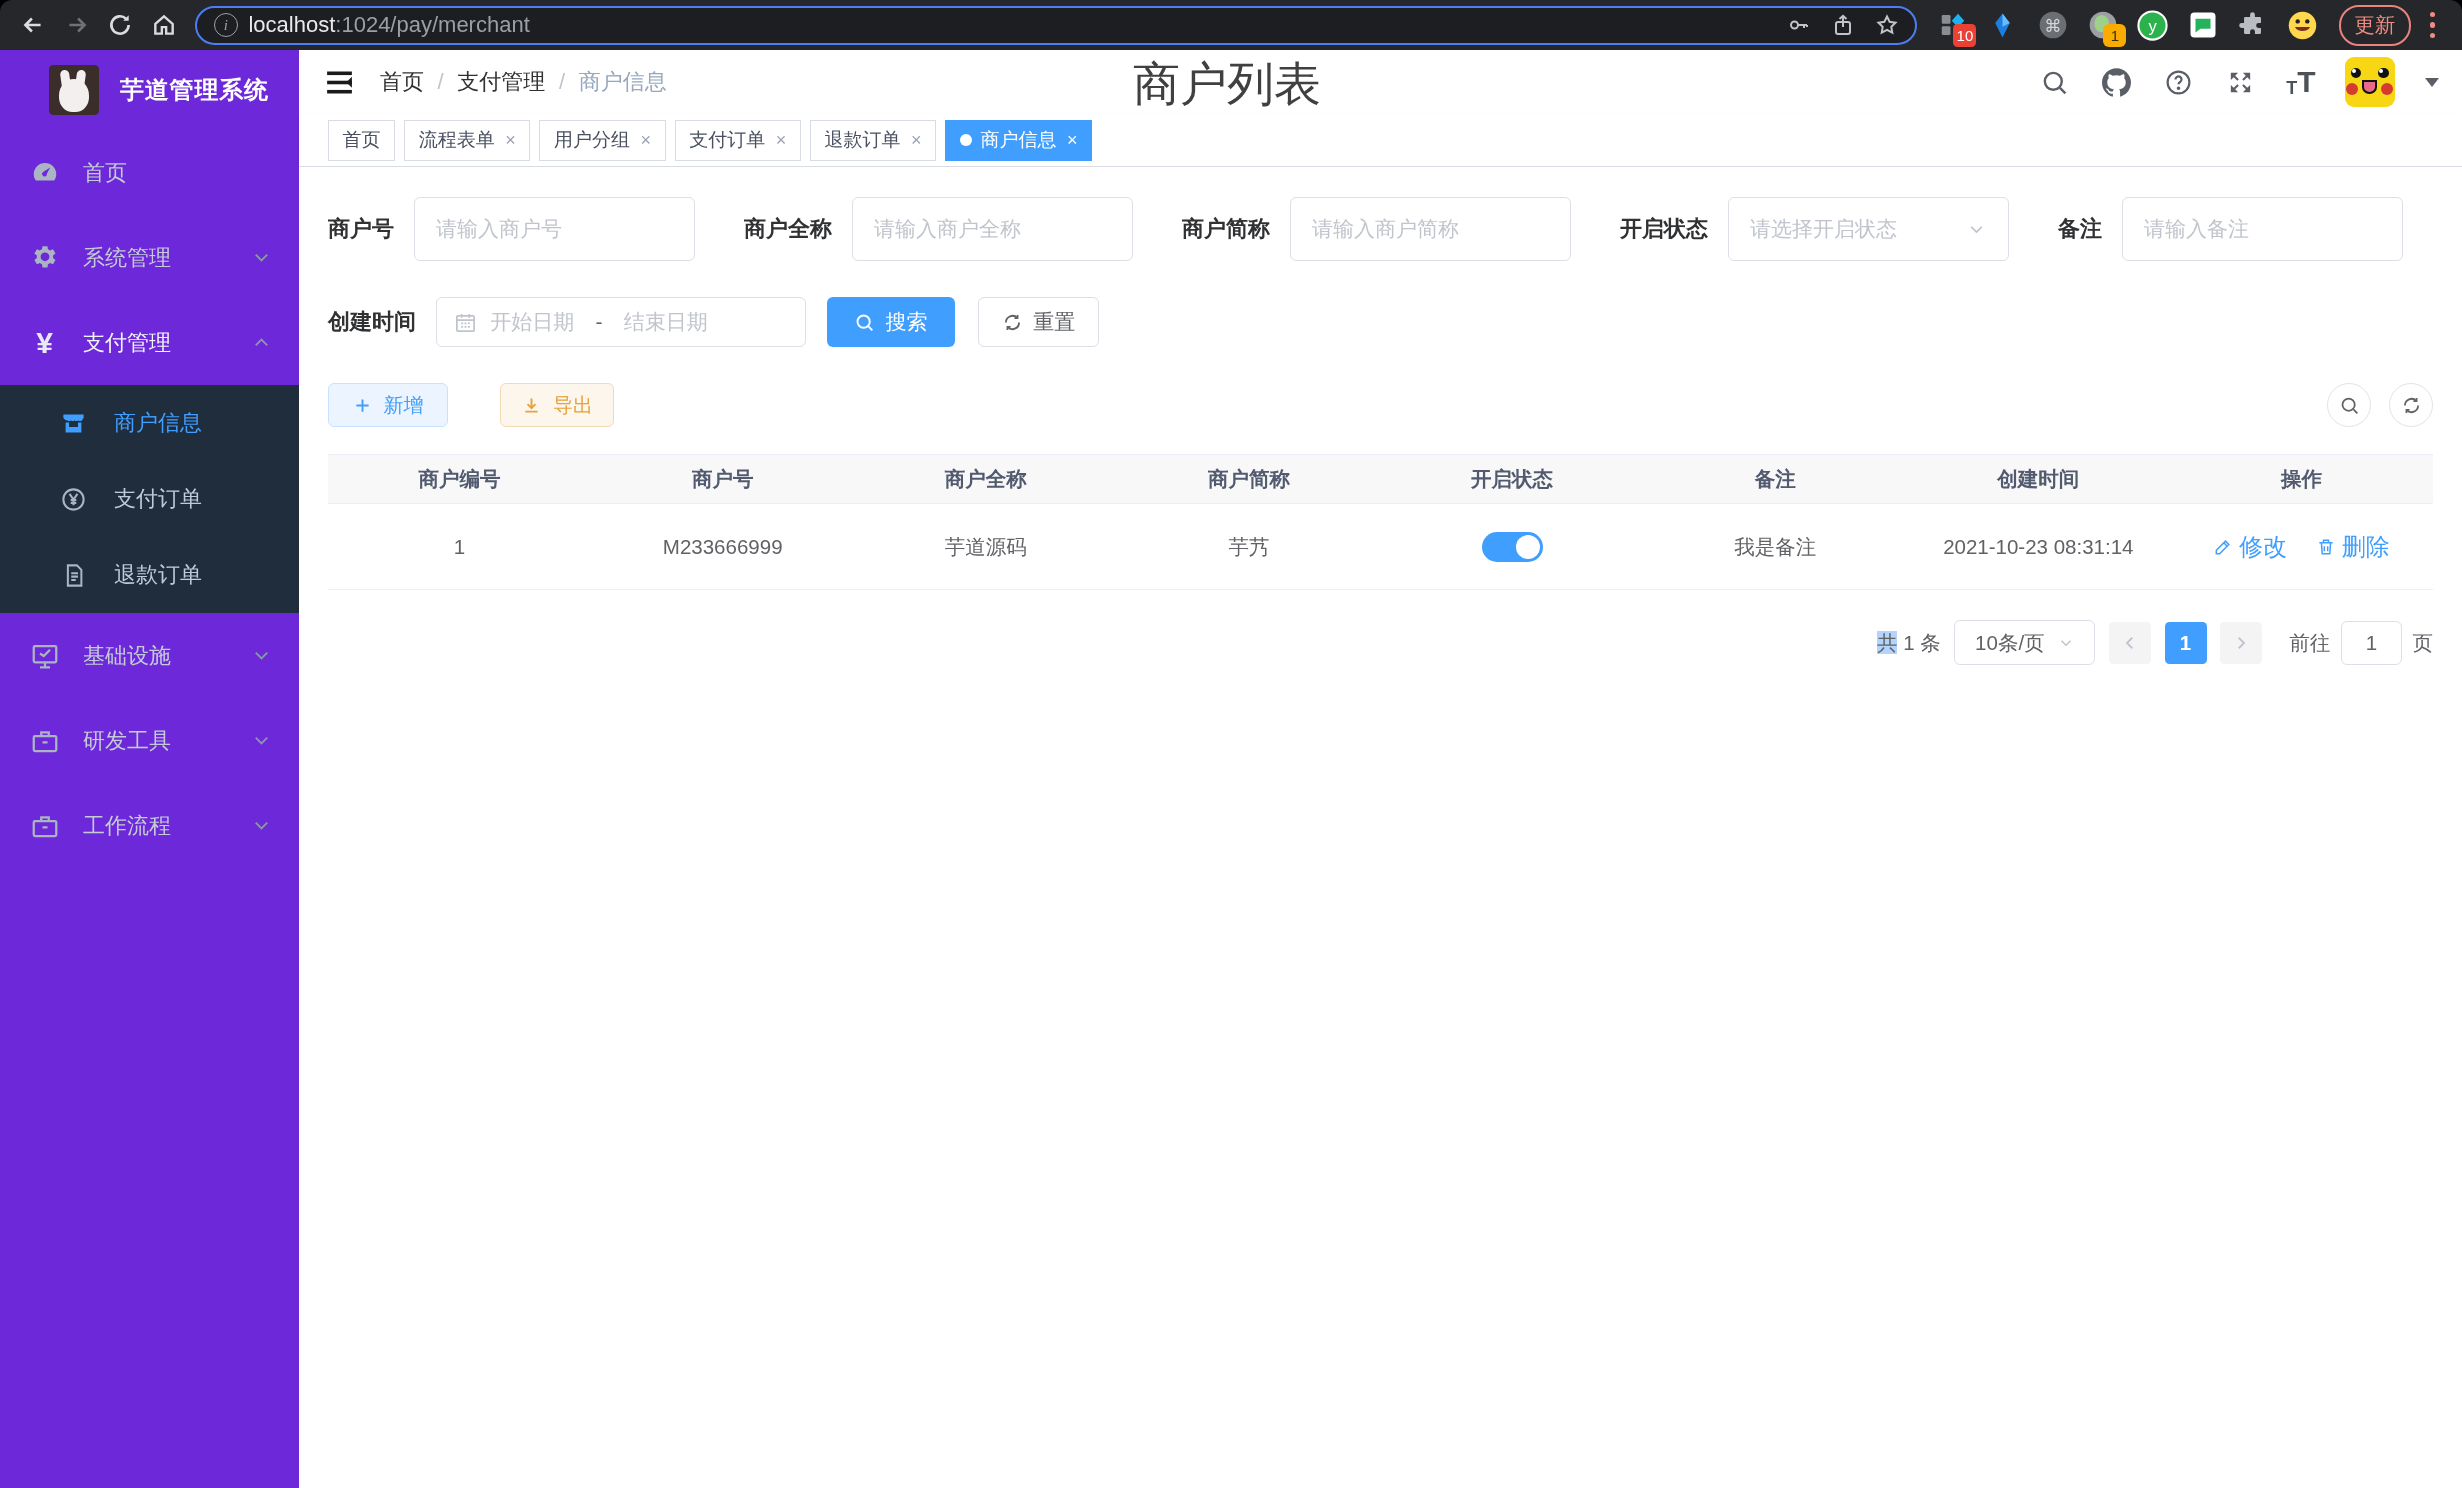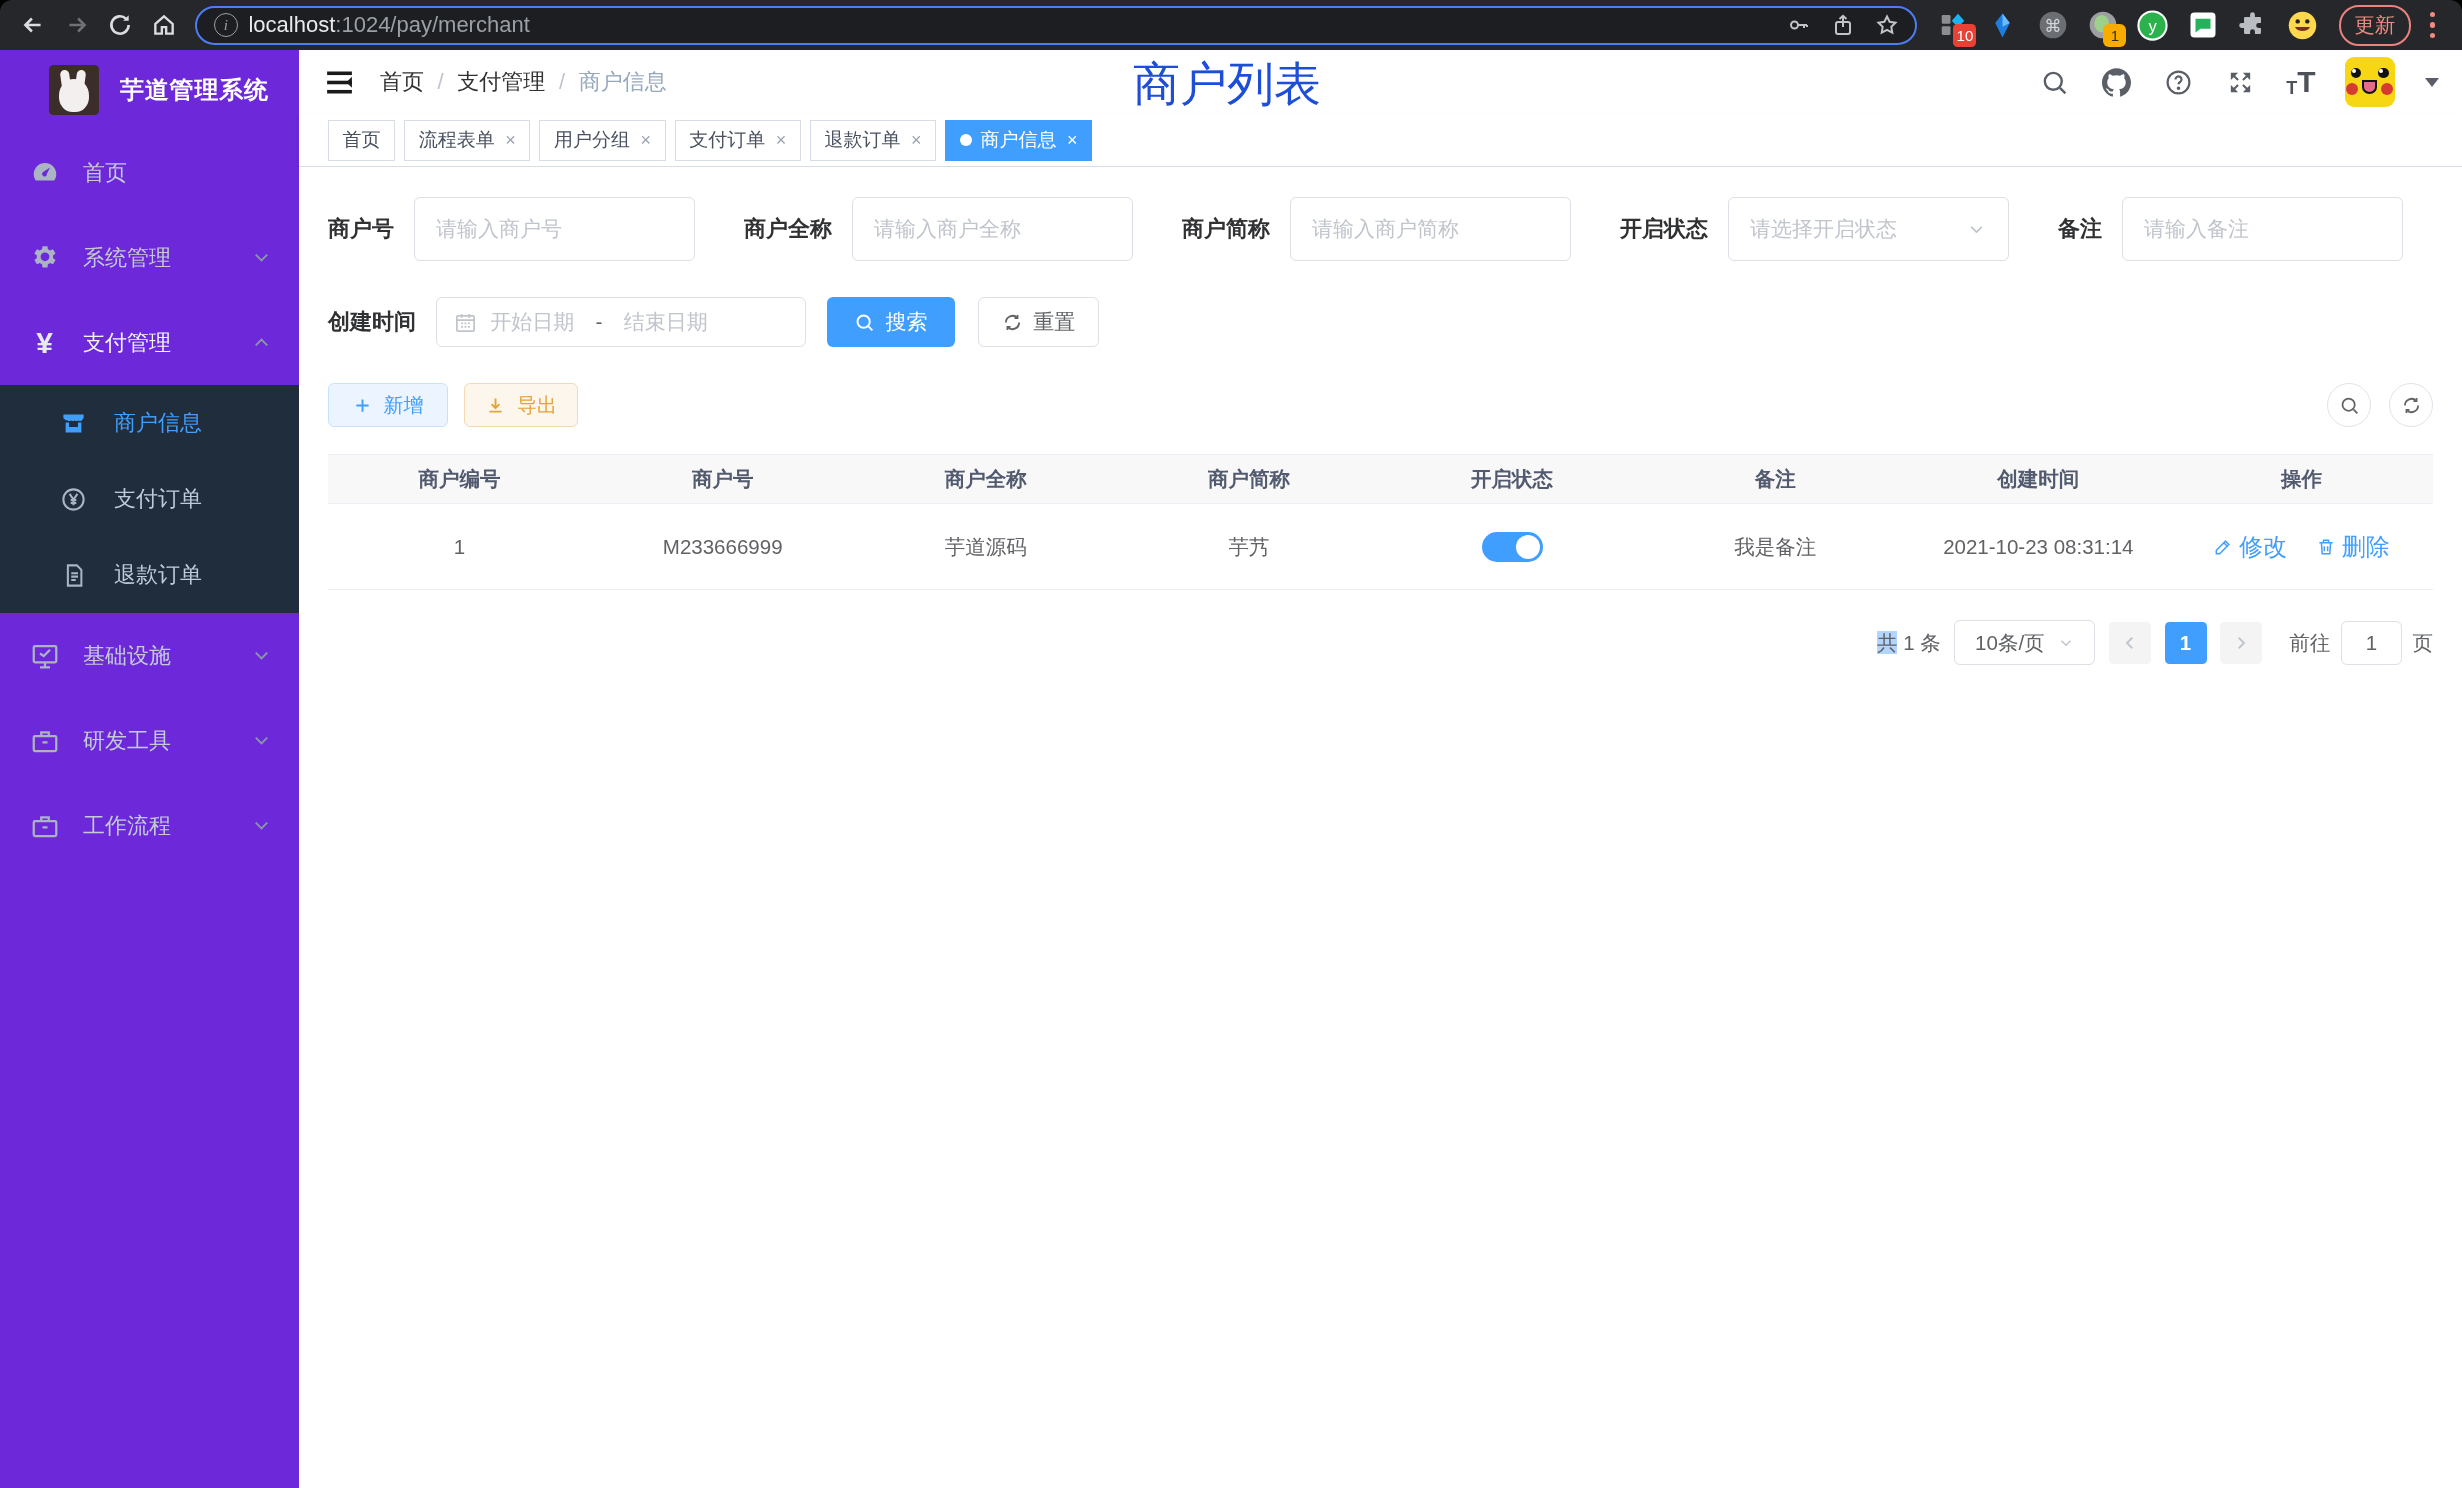--- a/index.html
+++ b/index.html
@@ -62,21 +62,21 @@
   .font-ico { font-weight:700; color:#4d5259; display:flex; align-items:flex-end; line-height:1; }
   .font-ico .small { font-size:18px; }
   .font-ico .big { font-size:30px; }
   .avatar { width:50px; height:50px; border-radius:9px; background:#f7d714; position:relative; overflow:hidden; flex:none; }
   .avatar .eye { position:absolute; width:10.6px; height:10.6px; background:#111; border-radius:50%; top:10.6px; }
   .avatar .eye:after { content:""; position:absolute; width:3.8px; height:3.8px; background:#fff; border-radius:50%; top:1.5px; left:1.5px; }
   .avatar .cheek { position:absolute; width:12px; height:12px; background:#d63b31; border-radius:50%; top:26px; }
   .avatar .mouth { position:absolute; left:17.4px; top:23px; width:15px; height:13.6px; background:#e86a8a; border:2.3px solid #111; border-radius:0 0 50% 50%; }
   .caret-down { width:0; height:0; border-left:7.6px solid transparent; border-right:7.6px solid transparent; border-top:9px solid #5a5e66; margin-left:1.5px; }
 
-  .annotation { position:absolute; top:3px; left:834px; font-size:47px; color:#1d4ed8; font-weight:500; z-index:5; pointer-events:none; }
+  .annotation { position:absolute; top:3px; left:834px; font-size:47px; color:#404040; font-weight:500; z-index:5; pointer-events:none; }
 
   
   .tabs { height:53px; display:flex; align-items:center; gap:9px; padding:0 29px; background:#fff; border-bottom:1.5px solid #d8dce5; box-shadow:0 1.5px 4.5px rgba(0,0,0,.06); }
   .tag { height:41px; display:flex; align-items:center; gap:9px; border:1.5px solid #d8dce5; background:#fff; color:#495060; font-size:19px; padding:0 13.6px; cursor:pointer; white-space:nowrap; }
   .tag .dot { width:12px; height:12px; border-radius:50%; background:#fff; display:none; }
   .tag .x { font-size:18px; color:#9aa2b1; margin-left:1.5px; }
   .tag.active { background:#409EFF; border-color:#409EFF; color:#fff; }
   .tag.active .dot { display:block; }
   .tag.active .x { color:#fff; }
 
@@ -91,21 +91,21 @@
   .el-input input::placeholder { color:#c0c4cc; }
   .el-select .sel-chev { color:#c0c4cc; margin-left:auto; flex:none; width:21px; height:21px; }
   .placeholder { color:#c0c4cc; white-space:nowrap; }
   .date-range { width:370px; height:50px; border:1.5px solid #dcdfe6; border-radius:6px; display:flex; align-items:center; padding:0 16.7px; gap:13.6px; font-size:21px; }
   .date-range .cal { color:#c0c4cc; width:23px; height:23px; flex:none; }
   .date-range .dsep { color:#606266; padding:0 7.6px; }
   .btn { height:50px; border-radius:6px; font-size:21px; display:inline-flex; align-items:center; justify-content:center; gap:10.6px; cursor:pointer; border:1.5px solid transparent; white-space:nowrap; }
   .btn svg { width:21px; height:21px; }
   .btn-primary { background:#409EFF; color:#fff; padding:0 26px; margin-left:21px; }
   .btn-plain { background:#fff; color:#606266; border-color:#dcdfe6; padding:0 23px; margin-left:23px; }
-  .toolbar-row { display:flex; align-items:flex-end; margin-bottom:27px; }
+  .toolbar-row { display:flex; align-items:flex-end; margin-bottom:27px;gap:36px; }
   .btn-mini { height:44px; font-size:20px; border-radius:6px; }
   .btn-add { background:#ecf5ff; border-color:#c6e2ff; color:#409EFF; padding:0 23px; }
   .btn-export { background:#fdf6ec; border-color:#f5dab1; color:#e6a23c; padding:0 20px; margin-left:16.7px; }
   .circle-btns { margin-left:auto; display:flex; gap:18px; }
   .circle-btn { width:44px; height:44px; border-radius:50%; border:1.5px solid #e0e3e9; background:#fff; color:#606266; display:flex; align-items:center; justify-content:center; cursor:pointer; }
   .circle-btn svg { width:21px; height:21px; }
 
   
   table.grid { width:100%; border-collapse:collapse; table-layout:fixed; }
   table.grid th { background:#f8f8f9; color:#515a6e; font-size:20.5px; font-weight:700; height:49px; border-top:1.5px solid #ebeef5; border-bottom:1.5px solid #ebeef5; text-align:center; }

